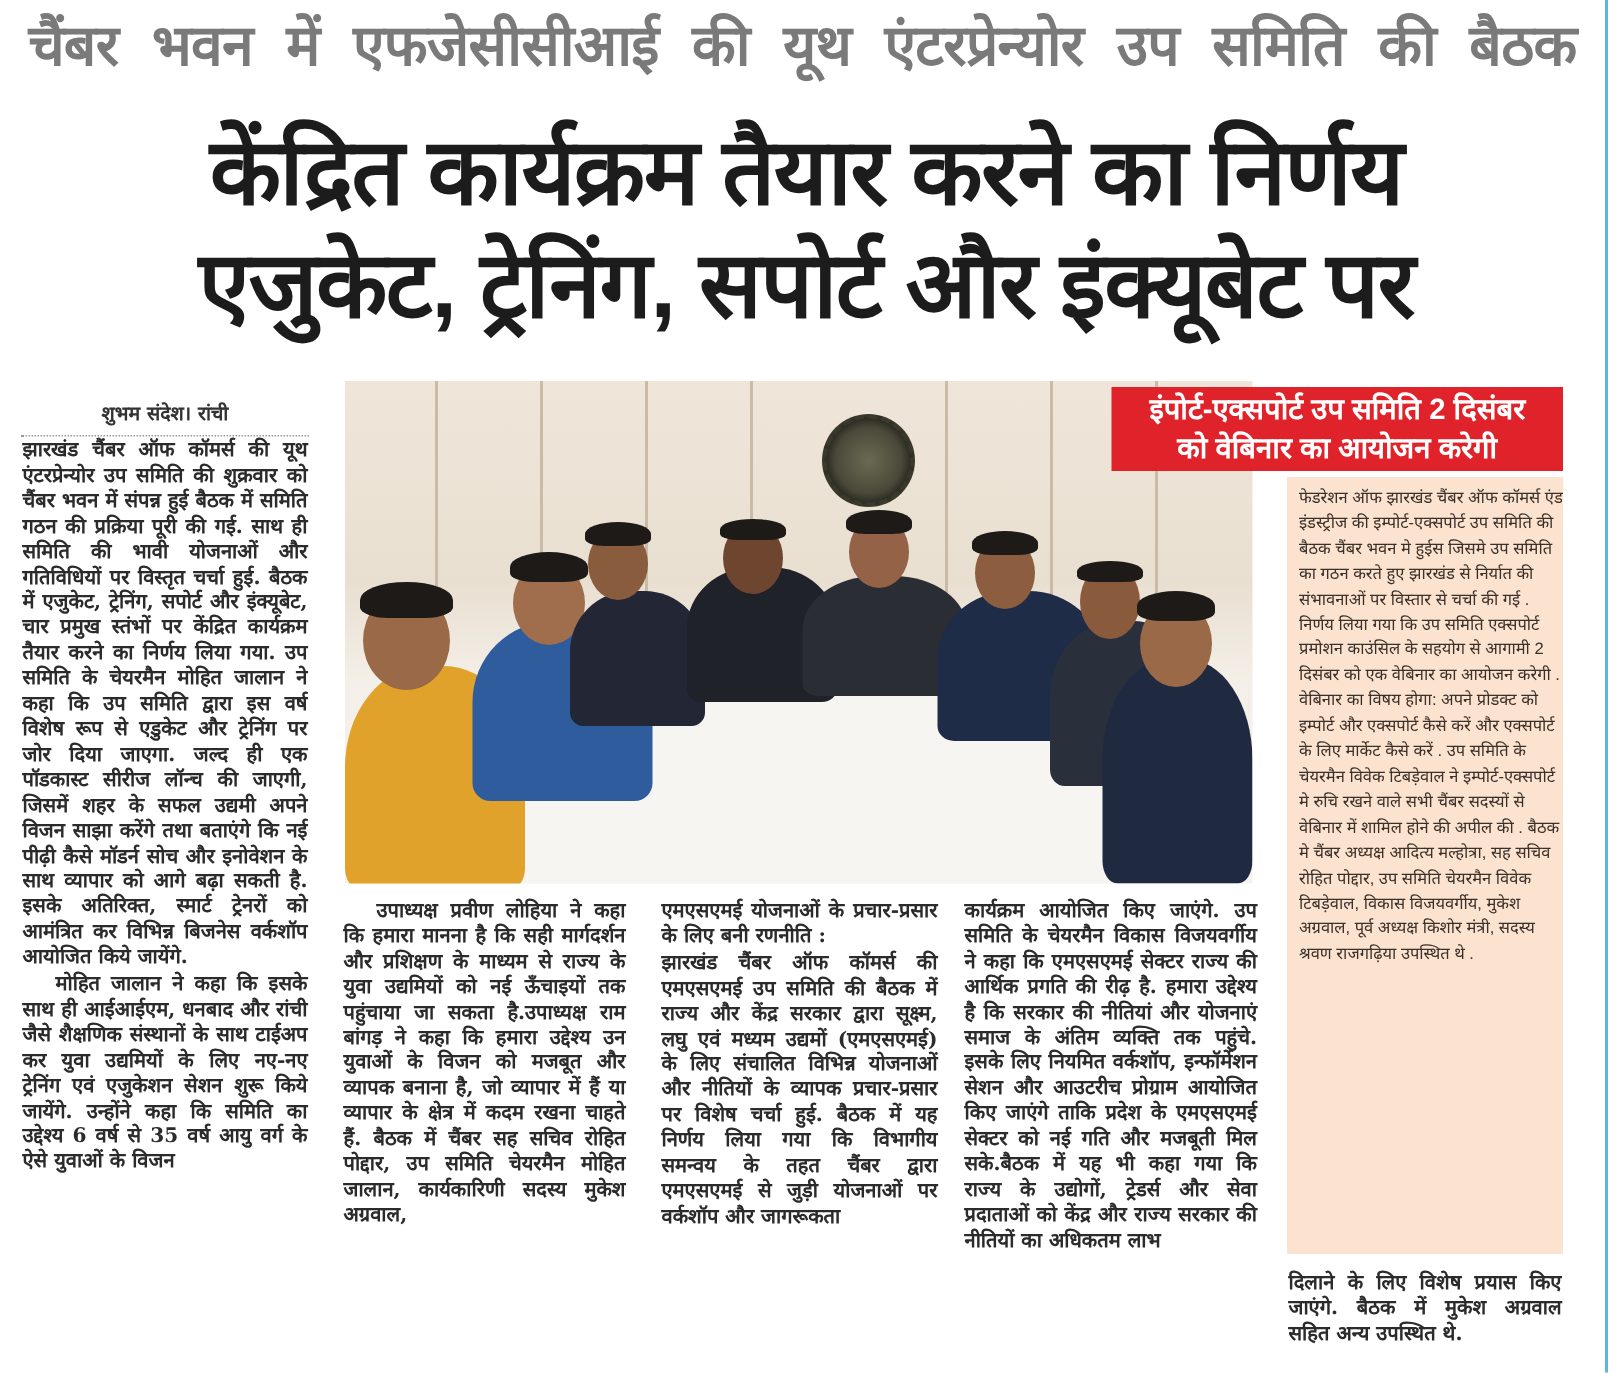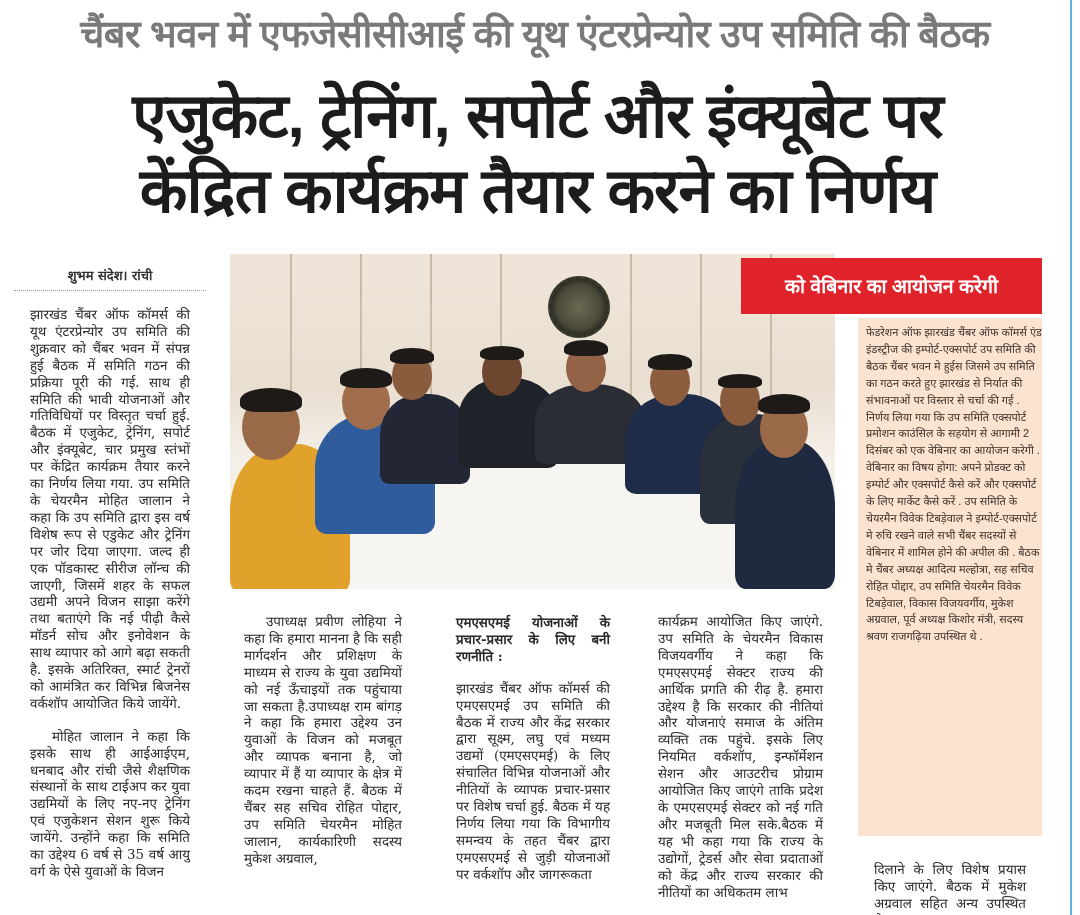--- a/index.html
+++ b/index.html
@@ -10,38 +10,38 @@
     color: #2a2a2a;
     position: relative;
   }
   .right-rule {
     position: absolute; left: 1070px; top: 0; width: 2px; height: 915px;
     background: #5fb6d8;
   }
   .kicker {
     position: absolute; left: 0; top: 10px; width: 1070px;
     text-align: center;
-    font-family: Liberation Sans, sans-serif;
+    font-family: Liberation Mono, monospace;
     font-weight: bold; font-size: 38px; color: #7a7a7a;
     letter-spacing: -0.5px; line-height: 48px;
   }
   .headline {
     position: absolute; left: 10px; top: 78px; width: 1055px;
     text-align: center;
     font-family: "Liberation Sans", sans-serif;
     font-weight: bold; font-size: 62px; color: #1c1c1c;
     line-height: 75px; letter-spacing: -1px;
   }
   .col {
     position: absolute;
     font-family: "DejaVu Serif", "Liberation Serif", serif;
     font-size: 13.4px; line-height: 16.9px; color: #2b2b2b;
     text-align: justify;
   }
-  .col p { margin: 16px; }
+  .col p { margin: 1px; font-weight: bold; }
   .col p.indent { text-indent: 22px; }
   .byline {
     position: absolute; left: 14px; top: 266px; width: 192px;
     text-align: center; font-family: "DejaVu Serif", serif;
     font-size: 13px; font-weight: bold; color: #333;
     padding-bottom: 6px; border-bottom: 1px dotted #9a9a9a;
   }
   .col1 { left: 14px; top: 291px; width: 192px; }
   .col2 { left: 228px; top: 598px; width: 190px; }
   .col3 { left: 440px; top: 598px; width: 186px; }
@@ -85,22 +85,22 @@
   }
 </style>
 </head>
 <body>
 
 <div class="right-rule"></div>
 
 <div class="kicker">चैंबर भवन में एफजेसीसीआई की यूथ एंटरप्रेन्योर उप समिति की बैठक</div>
 
 <div class="headline">
+  <div>केंद्रित कार्यक्रम तैयार करने का निर्णय</div>
   <div>एजुकेट, ट्रेनिंग, सपोर्ट और इंक्यूबेट पर</div>
-  <div>केंद्रित कार्यक्रम तैयार करने का निर्णय</div>
 </div>
 
 <div class="byline">शुभम संदेश। रांची</div>
 
 <div class="col col1">
   <p>झारखंड चैंबर ऑफ कॉमर्स की यूथ एंटरप्रेन्योर उप समिति की शुक्रवार को चैंबर भवन में संपन्न हुई बैठक में समिति गठन की प्रक्रिया पूरी की गई. साथ ही समिति की भावी योजनाओं और गतिविधियों पर विस्तृत चर्चा हुई. बैठक में एजुकेट, ट्रेनिंग, सपोर्ट और इंक्यूबेट, चार प्रमुख स्तंभों पर केंद्रित कार्यक्रम तैयार करने का निर्णय लिया गया. उप समिति के चेयरमैन मोहित जालान ने कहा कि उप समिति द्वारा इस वर्ष विशेष रूप से एडुकेट और ट्रेनिंग पर जोर दिया जाएगा. जल्द ही एक पॉडकास्ट सीरीज लॉन्च की जाएगी, जिसमें शहर के सफल उद्यमी अपने विजन साझा करेंगे तथा बताएंगे कि नई पीढ़ी कैसे मॉडर्न सोच और इनोवेशन के साथ व्यापार को आगे बढ़ा सकती है. इसके अतिरिक्त, स्मार्ट ट्रेनरों को आमंत्रित कर विभिन्न बिजनेस वर्कशॉप आयोजित किये जायेंगे.</p>
   <p class="indent">मोहित जालान ने कहा कि इसके साथ ही आईआईएम, धनबाद और रांची जैसे शैक्षणिक संस्थानों के साथ टाईअप कर युवा उद्यमियों के लिए नए-नए ट्रेनिंग एवं एजुकेशन सेशन शुरू किये जायेंगे. उन्होंने कहा कि समिति का उद्देश्य 6 वर्ष से 35 वर्ष आयु वर्ग के ऐसे युवाओं के विजन</p>
 </div>
 
 <div class="photo" title="बैठक में उपस्थित चैंबर सदस्य — सम्मेलन कक्ष में टेबल के चारों ओर बैठे आठ व्यक्ति">
@@ -134,20 +134,21 @@
   <div class="hair" style="left:418px;top:100px;width:44px;height:16px;"></div>
   <div class="person" style="left:470px;top:160px;width:100px;height:110px;background:#2a2f3c;"></div>
   <div class="head" style="left:490px;top:122px;width:40px;height:50px;background:#8a5a3c;"></div>
   <div class="hair" style="left:488px;top:120px;width:44px;height:14px;"></div>
   <div class="person" style="left:505px;top:185px;width:100px;height:150px;background:#1f2a40;"></div>
   <div class="head" style="left:530px;top:146px;width:48px;height:58px;background:#9a6a48;"></div>
   <div class="hair" style="left:528px;top:140px;width:52px;height:20px;"></div>
 </div>
 
 <div class="sidebar-head">
+  <div>इंपोर्ट-एक्सपोर्ट उप समिति 2 दिसंबर</div>
   <div>को वेबिनार का आयोजन करेगी</div>
 </div>
 
 <div class="sidebar-box"></div>
 <div class="sidebar-text">
   <p>फेडरेशन ऑफ झारखंड चैंबर ऑफ कॉमर्स एंड इंडस्ट्रीज की इम्पोर्ट-एक्सपोर्ट उप समिति की बैठक चैंबर भवन मे हुईस जिसमे उप समिति का गठन करते हुए झारखंड से निर्यात की संभावनाओं पर विस्तार से चर्चा की गई . निर्णय लिया गया कि उप समिति एक्सपोर्ट प्रमोशन काउंसिल के सहयोग से आगामी 2 दिसंबर को एक वेबिनार का आयोजन करेगी . वेबिनार का विषय होगा: अपने प्रोडक्ट को इम्पोर्ट और एक्सपोर्ट कैसे करें और एक्सपोर्ट के लिए मार्केट कैसे करें . उप समिति के चेयरमैन विवेक टिबड़ेवाल ने इम्पोर्ट-एक्सपोर्ट मे रुचि रखने वाले सभी चैंबर सदस्यों से वेबिनार में शामिल होने की अपील की . बैठक मे चैंबर अध्यक्ष आदित्य मल्होत्रा, सह सचिव रोहित पोद्दार, उप समिति चेयरमैन विवेक टिबड़ेवाल, विकास विजयवर्गीय, मुकेश अग्रवाल, पूर्व अध्यक्ष किशोर मंत्री, सदस्य श्रवण राजगढ़िया उपस्थित थे .</p>
 </div>
 
 <div class="col col2">
   <p class="indent">उपाध्यक्ष प्रवीण लोहिया ने कहा कि हमारा मानना है कि सही मार्गदर्शन और प्रशिक्षण के माध्यम से राज्य के युवा उद्यमियों को नई ऊँचाइयों तक पहुंचाया जा सकता है.उपाध्यक्ष राम बांगड़ ने कहा कि हमारा उद्देश्य उन युवाओं के विजन को मजबूत और व्यापक बनाना है, जो व्यापार में हैं या व्यापार के क्षेत्र में कदम रखना चाहते हैं. बैठक में चैंबर सह सचिव रोहित पोद्दार, उप समिति चेयरमैन मोहित जालान, कार्यकारिणी सदस्य मुकेश अग्रवाल,</p>

